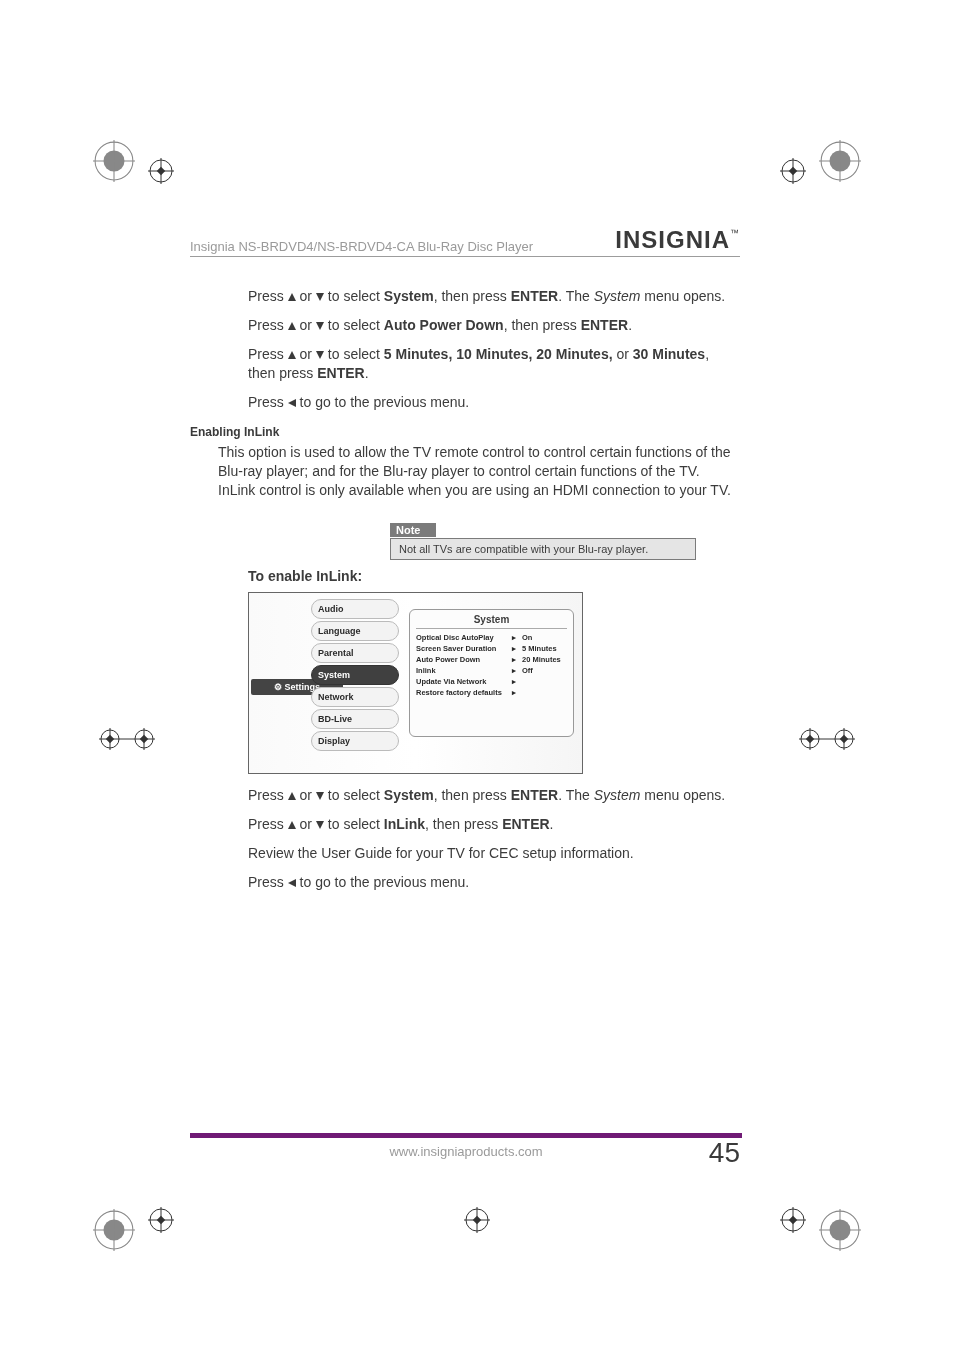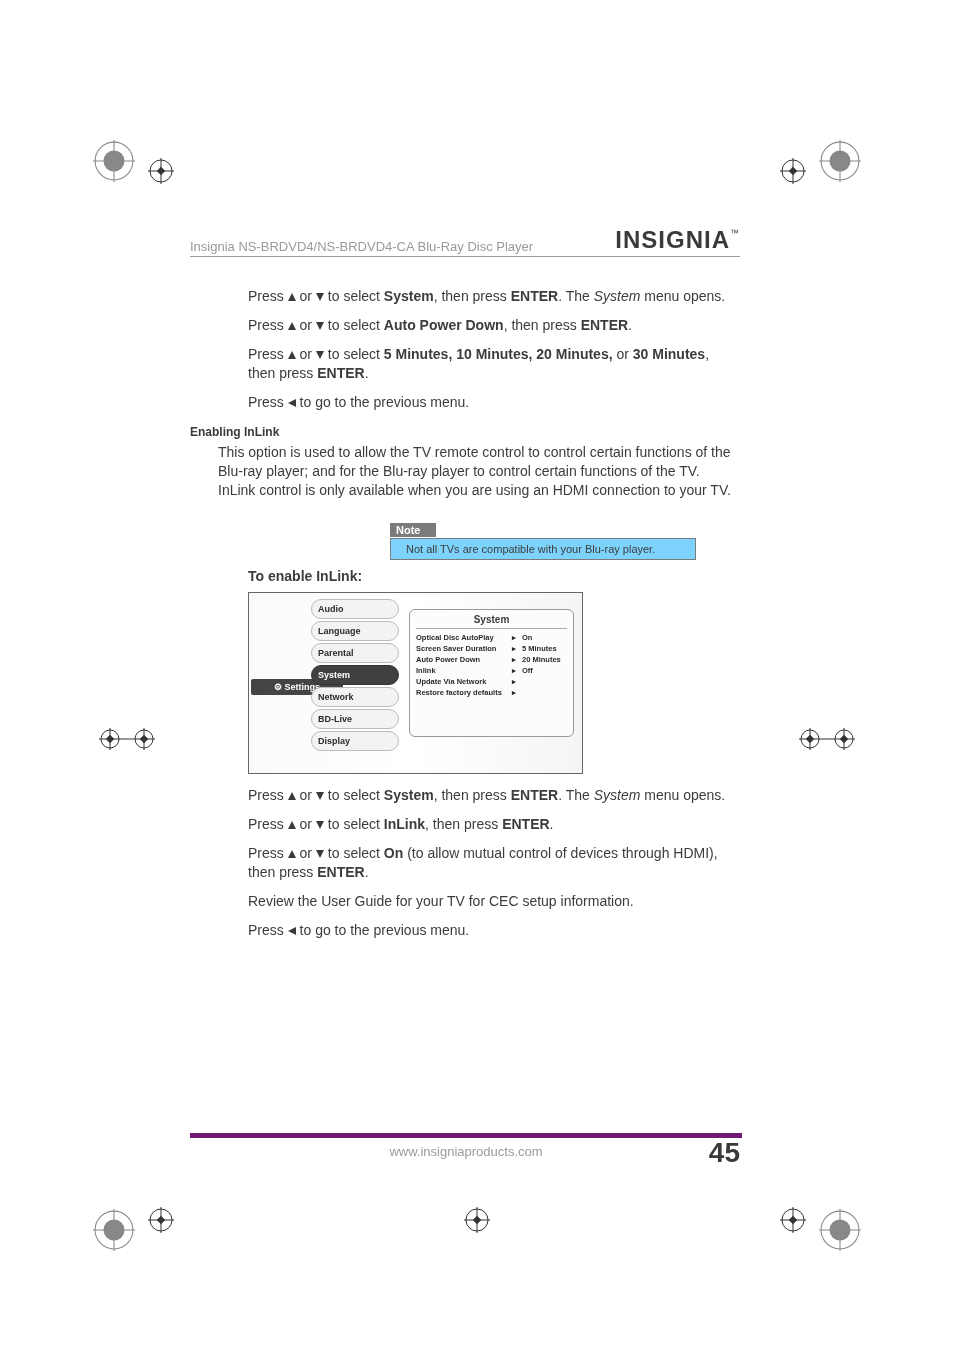--- a/index.html
+++ b/index.html
@@ -114,22 +114,22 @@
       color: #fff;
       font-size: 11px;
       font-weight: 700;
       padding: 1px 6px;
       display: inline-block;
       width: 46px;
     }
     .note-body {
       border: 1px solid #7b7b7b;
       font-size: 11px;
-      padding: 4px 15px;
-      background: #7dd3fc;
+      padding: 4px 8px;
+      background: #e5e5e5;
     }
     .screenshot {
       margin-left: 58px;
       margin-top: 8px;
       margin-bottom: 12px;
       width: 335px;
       height: 182px;
       border: 1px solid #666;
       position: relative;
       background: #fff linear-gradient(90deg, #fafafa 0%, #fff 50%, #f5f5f5 100%);
@@ -209,21 +209,21 @@
       justify-content: center;
       font-size: 13px;
       color: #9a9a9a;
       padding-top: 6px;
     }
     .page-num {
       position: absolute;
       right: 214px;
       bottom: 182px;
       font-size: 28px;
-      font-weight: 700;
+      font-weight: 400;
       color: #3a3a3a;
     }
     .connector {
       position: absolute;
       width: 56px;
       height: 22px;
     }
     .connector svg { width: 100%; height: 100%; }
   </style>
 </head>
@@ -409,23 +409,20 @@
         </div>
     </div>
   </div>
 
   <div class="instruction-block">
     <span>Press </span><span class="triangle-up"></span><span> or </span><span class="triangle-down"></span><span> to select </span><span class="bold">System</span><span>, then press </span><span class="bold">ENTER</span><span>. The </span><span class="italic">System</span><span> menu opens.</span>
   </div>
   <div class="instruction-block">
     <span>Press </span><span class="triangle-up"></span><span> or </span><span class="triangle-down"></span><span> to select </span><span class="bold">InLink</span><span>, then press </span><span class="bold">ENTER</span><span>.</span>
   </div>
-  <div class="instruction-block">
-    <span>Press </span><span class="triangle-up"></span><span> or </span><span class="triangle-down"></span><span> to select </span><span class="bold">On</span><span> (to allow mutual control of devices through HDMI), then press </span><span class="bold">ENTER</span><span>.</span>
-  </div>
   <div class="instruction-block">Review the User Guide for your TV for CEC setup information.</div>
   <div class="instruction-block">
     <span>Press </span><span class="triangle-left"></span><span> to go to the previous menu.</span>
   </div>
 
 </div>
 
 <div class="footer-line">
   <span>www.insigniaproducts.com</span>
 </div>

